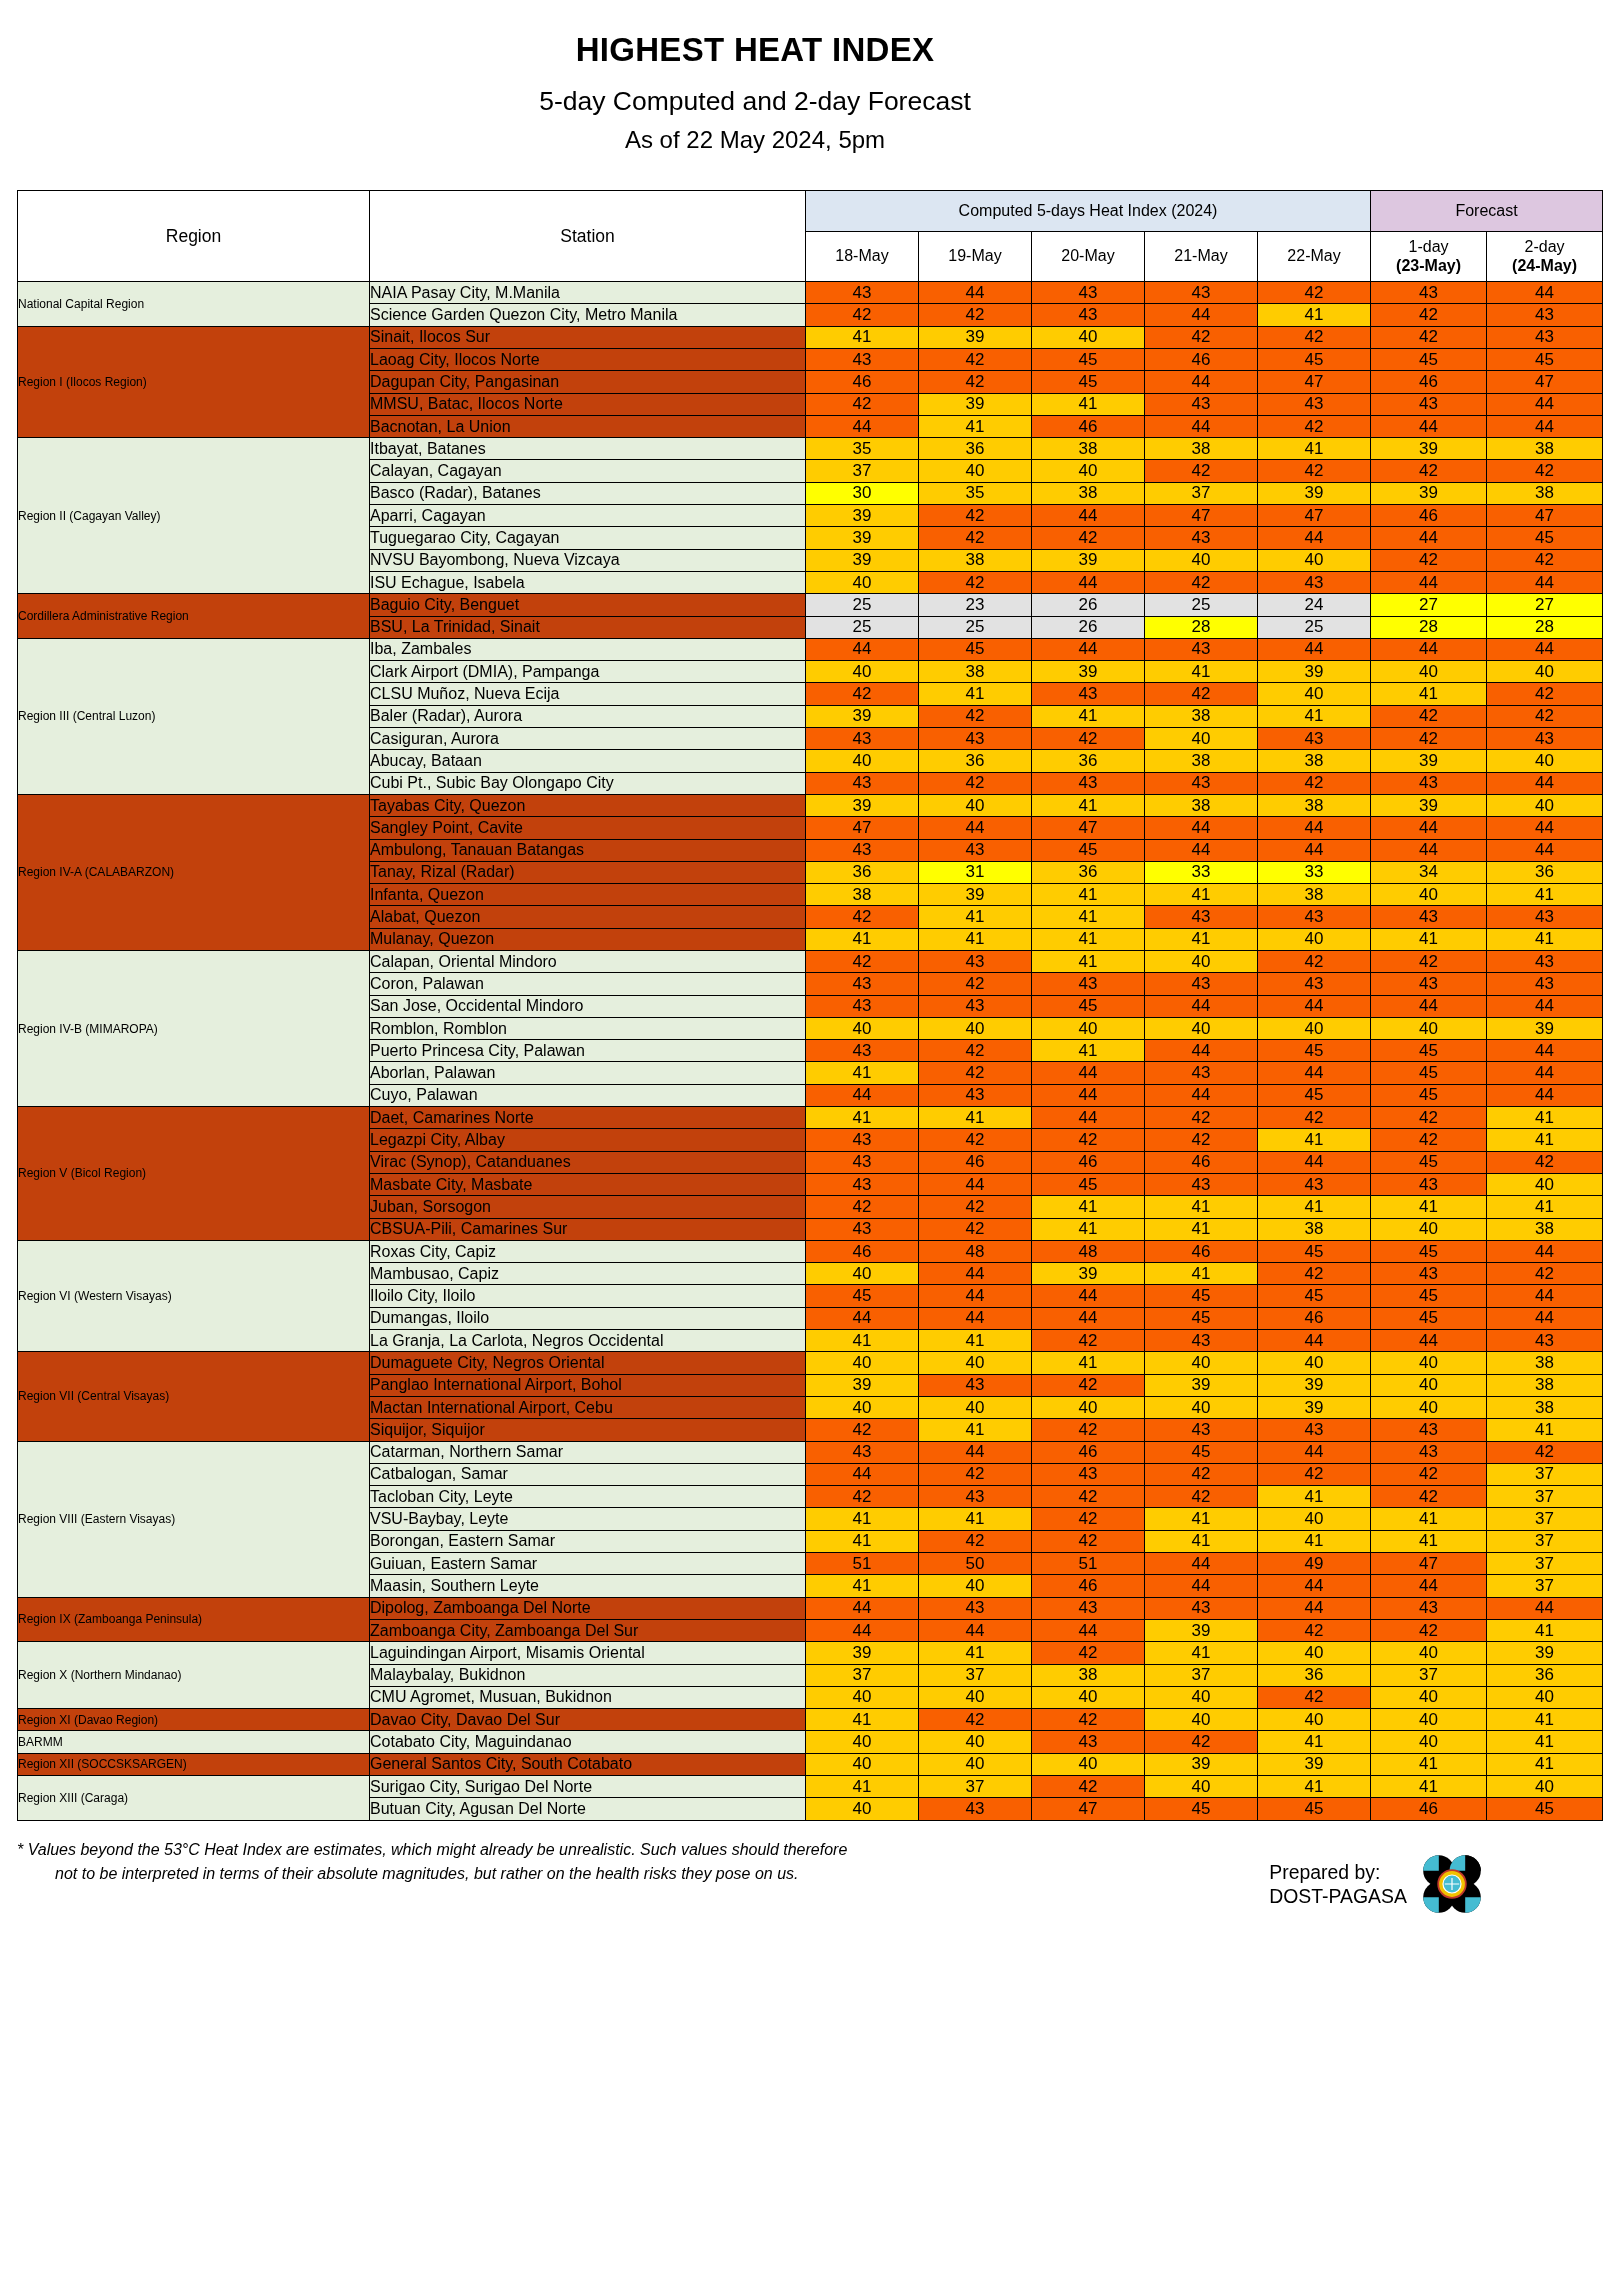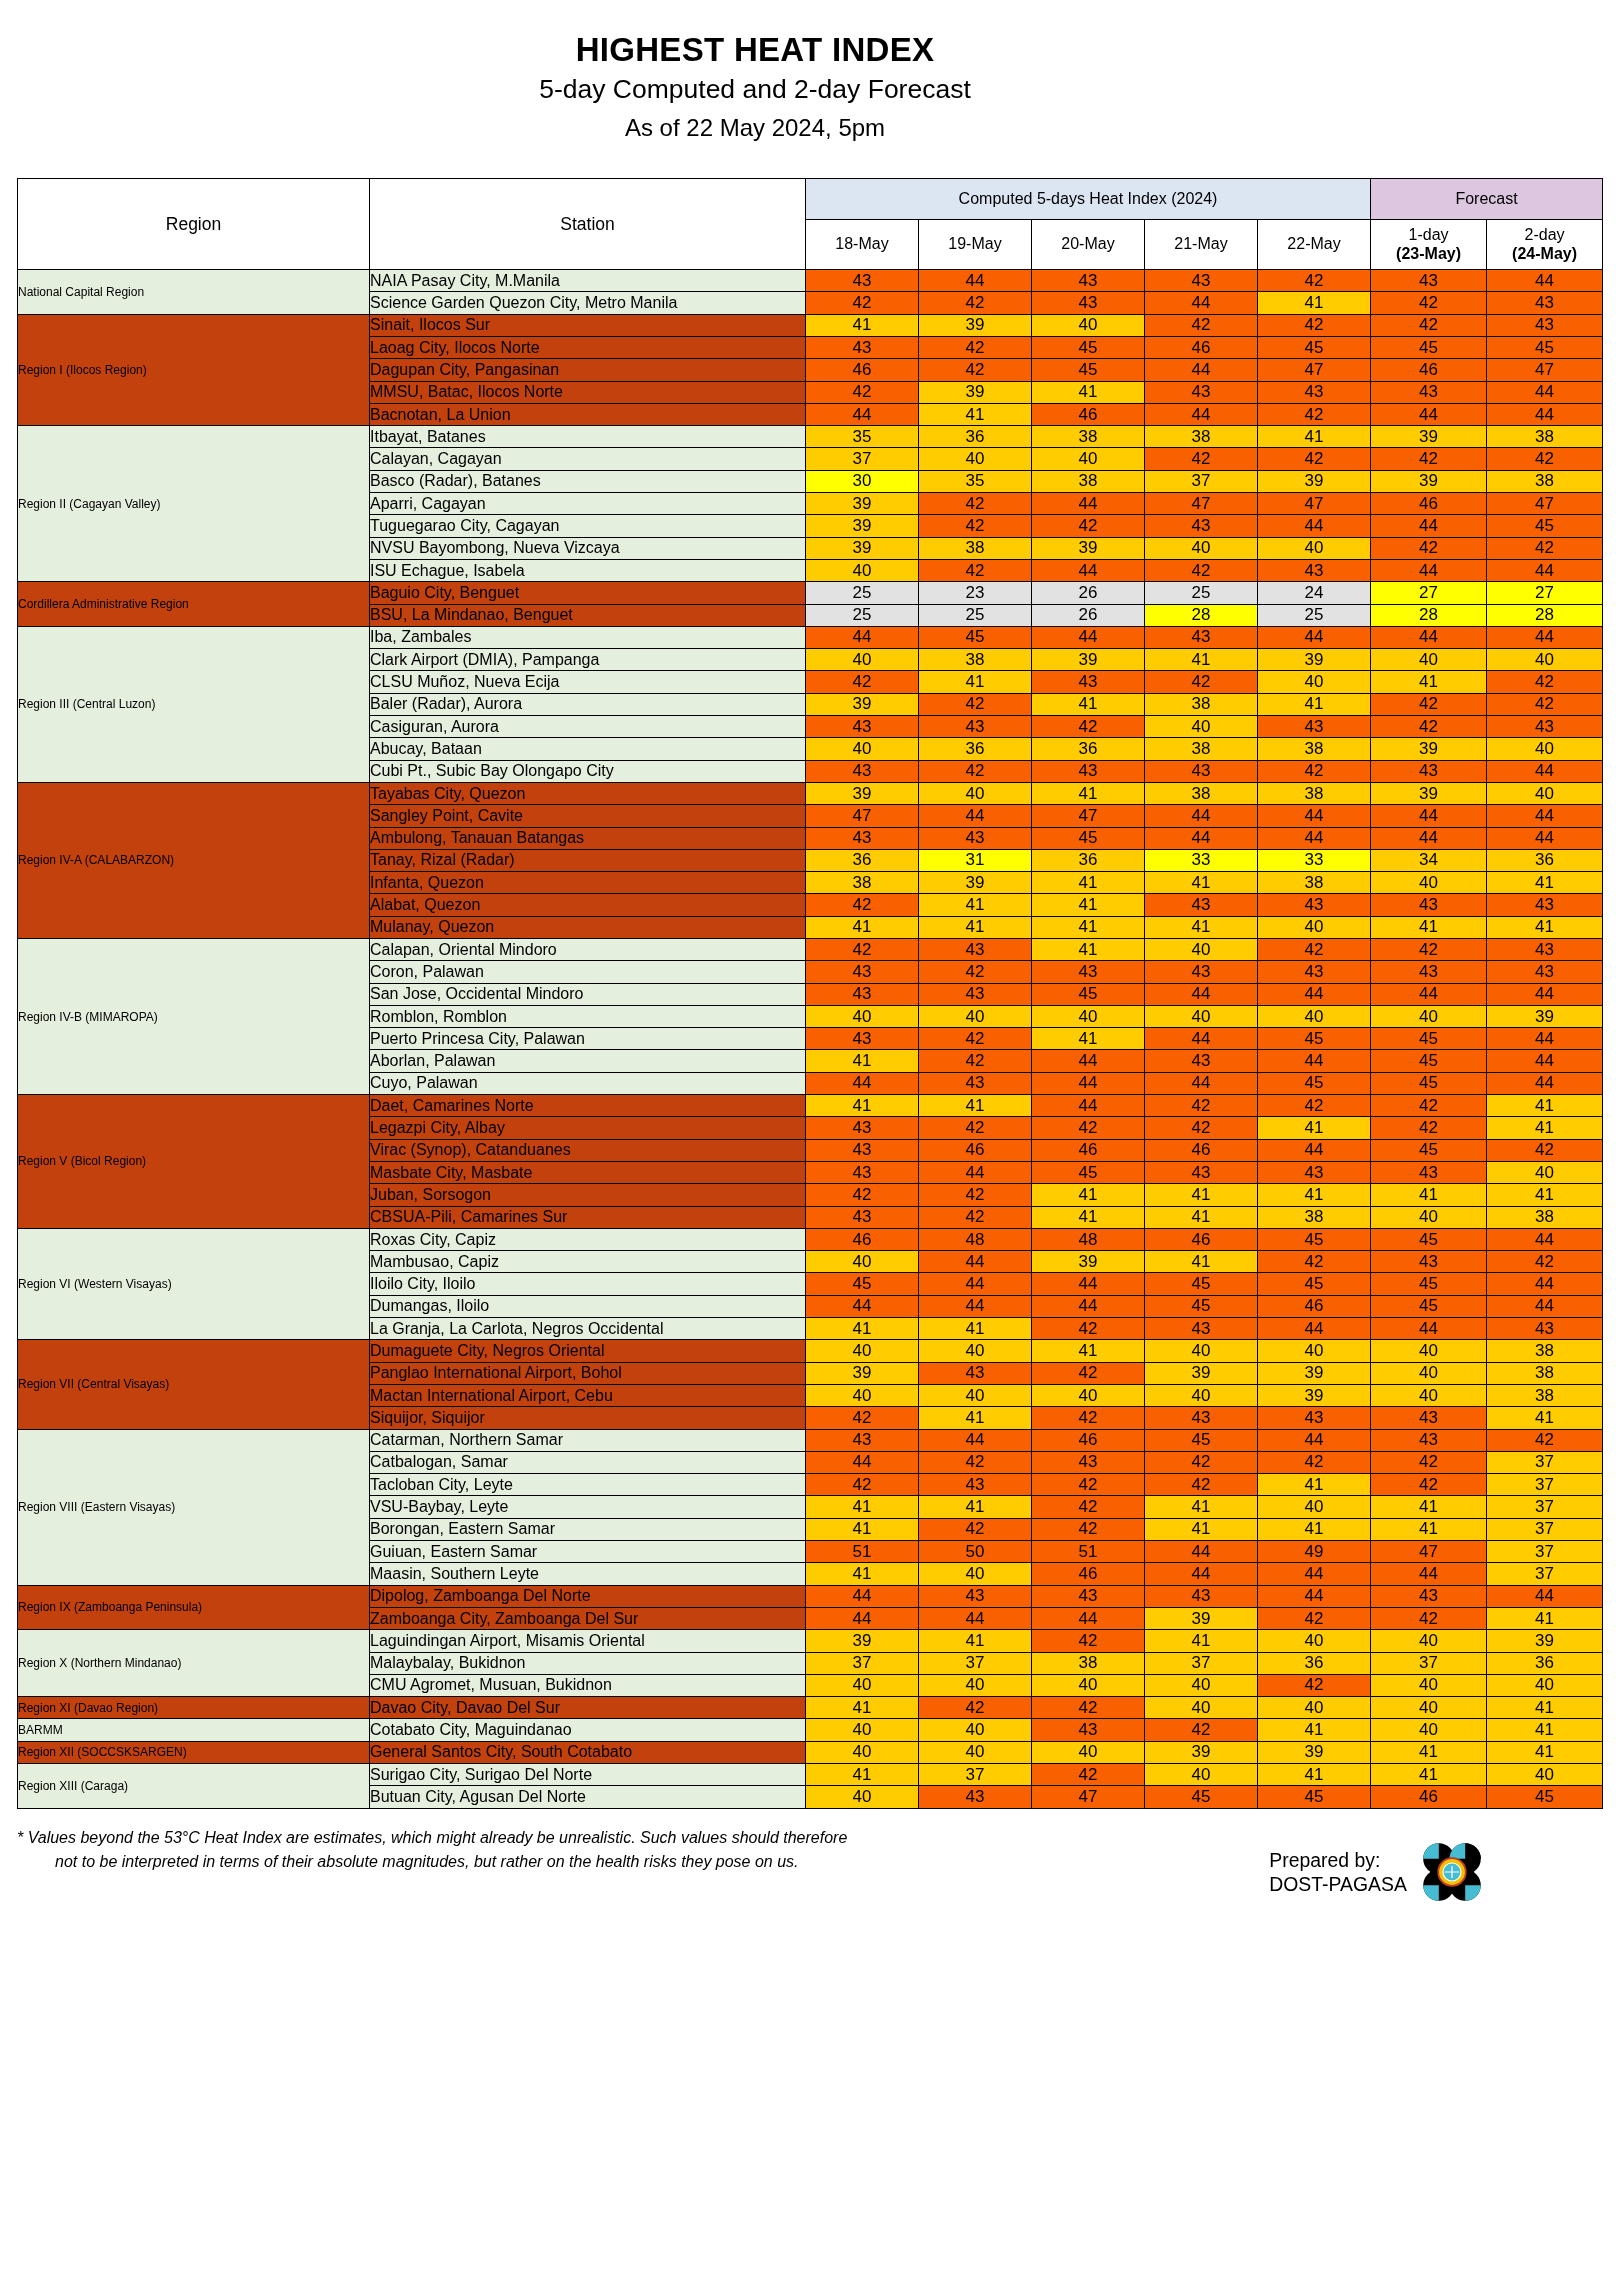--- a/index.html
+++ b/index.html
@@ -8,21 +8,21 @@
     width:1617px;height:2295px;background:#ffffff;
     font-family:"Liberation Sans", sans-serif;
     color:#000;
     -webkit-font-smoothing:antialiased;
   }
   .page{position:relative;width:1510px;height:2295px;box-sizing:border-box;}
 
   
   .titles{text-align:center;padding-top:31px;}
   .t1{font-size:33px;font-weight:bold;letter-spacing:0.3px;line-height:1.18;}
-  .t2{font-size:26.5px;font-weight:normal;line-height:1.35;margin-top:2px;}
+  .t2{font-size:26.5px;font-weight:normal;line-height:1.35;margin-top:14px;}
   .t3{font-size:24px;font-weight:normal;line-height:1.35;margin-top:4px;}
 
   
   .tablewrap{margin:34px 17px 0 17px;}
   table.hi{
     border-collapse:collapse;
     table-layout:fixed;
     width:1583px;
     border:1.9px solid #000;
   }
@@ -292,21 +292,21 @@
             <td class="stationcell">Baguio City, Benguet</td>
             <td class="val v-0 hx-grey">25</td>
             <td class="val v-1 hx-grey">23</td>
             <td class="val v-2 hx-grey">26</td>
             <td class="val v-3 hx-grey">25</td>
             <td class="val v-4 hx-grey">24</td>
             <td class="val v-5 hx-yellow">27</td>
             <td class="val v-6 hx-yellow">27</td>
           </tr>
           <tr class="band-b">
-            <td class="stationcell">BSU, La Mindanao, Benguet</td>
+            <td class="stationcell">BSU, La Trinidad, Sinait</td>
             <td class="val v-0 hx-grey">25</td>
             <td class="val v-1 hx-grey">25</td>
             <td class="val v-2 hx-grey">26</td>
             <td class="val v-3 hx-yellow">28</td>
             <td class="val v-4 hx-grey">25</td>
             <td class="val v-5 hx-yellow">28</td>
             <td class="val v-6 hx-yellow">28</td>
           </tr>
           <tr class="band-a grp-start">
             <td class="regioncell band-a" rowspan="7">Region III (Central Luzon)</td>

